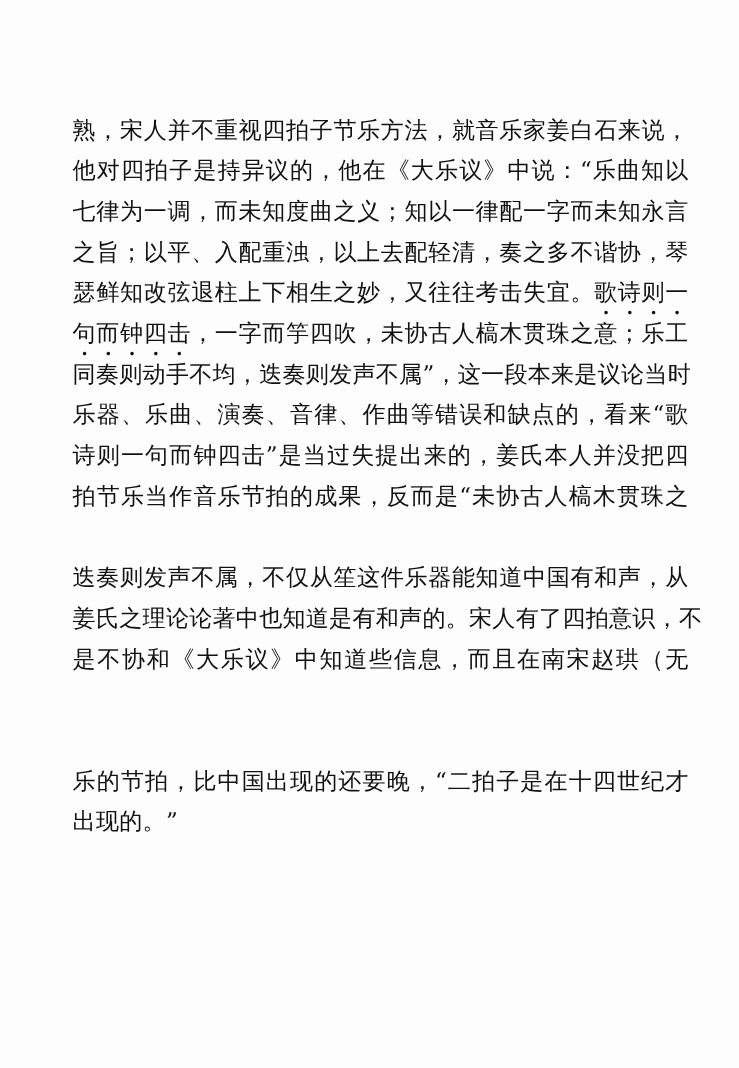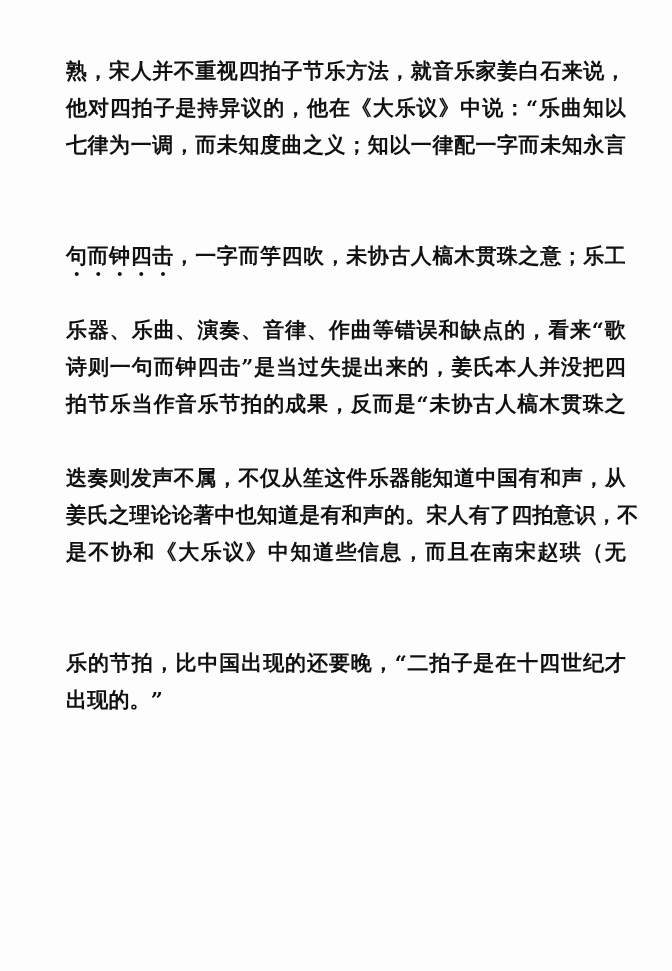--- a/index.html
+++ b/index.html
@@ -24,42 +24,46 @@
     }
     .line {
       position: absolute;
       left: 66px;
       width: 560px;
       height: 30px;
       font-size: 21px;
       line-height: 30px;
       white-space: nowrap;
       letter-spacing: 0.2px;
-      font-weight: bold;
+      font-weight: normal;
       text-align: justify;
       text-align-last: justify;
+      margin-top: 47px;
     }
     .line.last { text-align-last: left; }
     .line.indent { left: 108px; width: 518px; }
     .emph {
       text-emphasis: filled dot;
       -webkit-text-emphasis: filled dot;
       text-emphasis-position: under;
       -webkit-text-emphasis-position: under;
     }
   </style>
 </head>
 <body>
 
 <div class="page">
 
   <div class="line" style="top:56px">熟，宋人并不重视四拍子节乐方法，就音乐家姜白石来说，</div>
   <div class="line" style="top:93px">他对四拍子是持异议的，他在《大乐议》中说：“乐曲知以</div>
   <div class="line" style="top:130px">七律为一调，而未知度曲之义；知以一律配一字而未知永言</div>
+  <div class="line" style="top:167px">之旨；以平、入配重浊，以上去配轻清，奏之多不谐协，琴</div>
+  <div class="line" style="top:204px"><span>瑟鲜知改弦退柱上下相生之妙，又往往考击失宜。</span><span class="emph">歌诗则一</span></div>
   <div class="line" style="top:241px"><span class="emph">句而钟四击</span><span>，一字而竽四吹，未协古人槁木贯珠之意；乐工</span></div>
+  <div class="line" style="top:278px">同奏则动手不均，迭奏则发声不属”，这一段本来是议论当时</div>
   <div class="line" style="top:315px">乐器、乐曲、演奏、音律、作曲等错误和缺点的，看来“歌</div>
   <div class="line" style="top:352px">诗则一句而钟四击”是当过失提出来的，姜氏本人并没把四</div>
   <div class="line" style="top:389px">拍节乐当作音乐节拍的成果，反而是“未协古人槁木贯珠之</div>
   <div class="line" style="top:463px">迭奏则发声不属，不仅从笙这件乐器能知道中国有和声，从</div>
   <div class="line" style="top:500px">姜氏之理论论著中也知道是有和声的。宋人有了四拍意识，不</div>
   <div class="line" style="top:537px">是不协和《大乐议》中知道些信息，而且在南宋赵珙（无</div>
   <div class="line last" style="top:685px">出现的。”</div>
   <div class="line" style="top:648px">乐的节拍，比中国出现的还要晚，“二拍子是在十四世纪才</div>
 
 </div>

